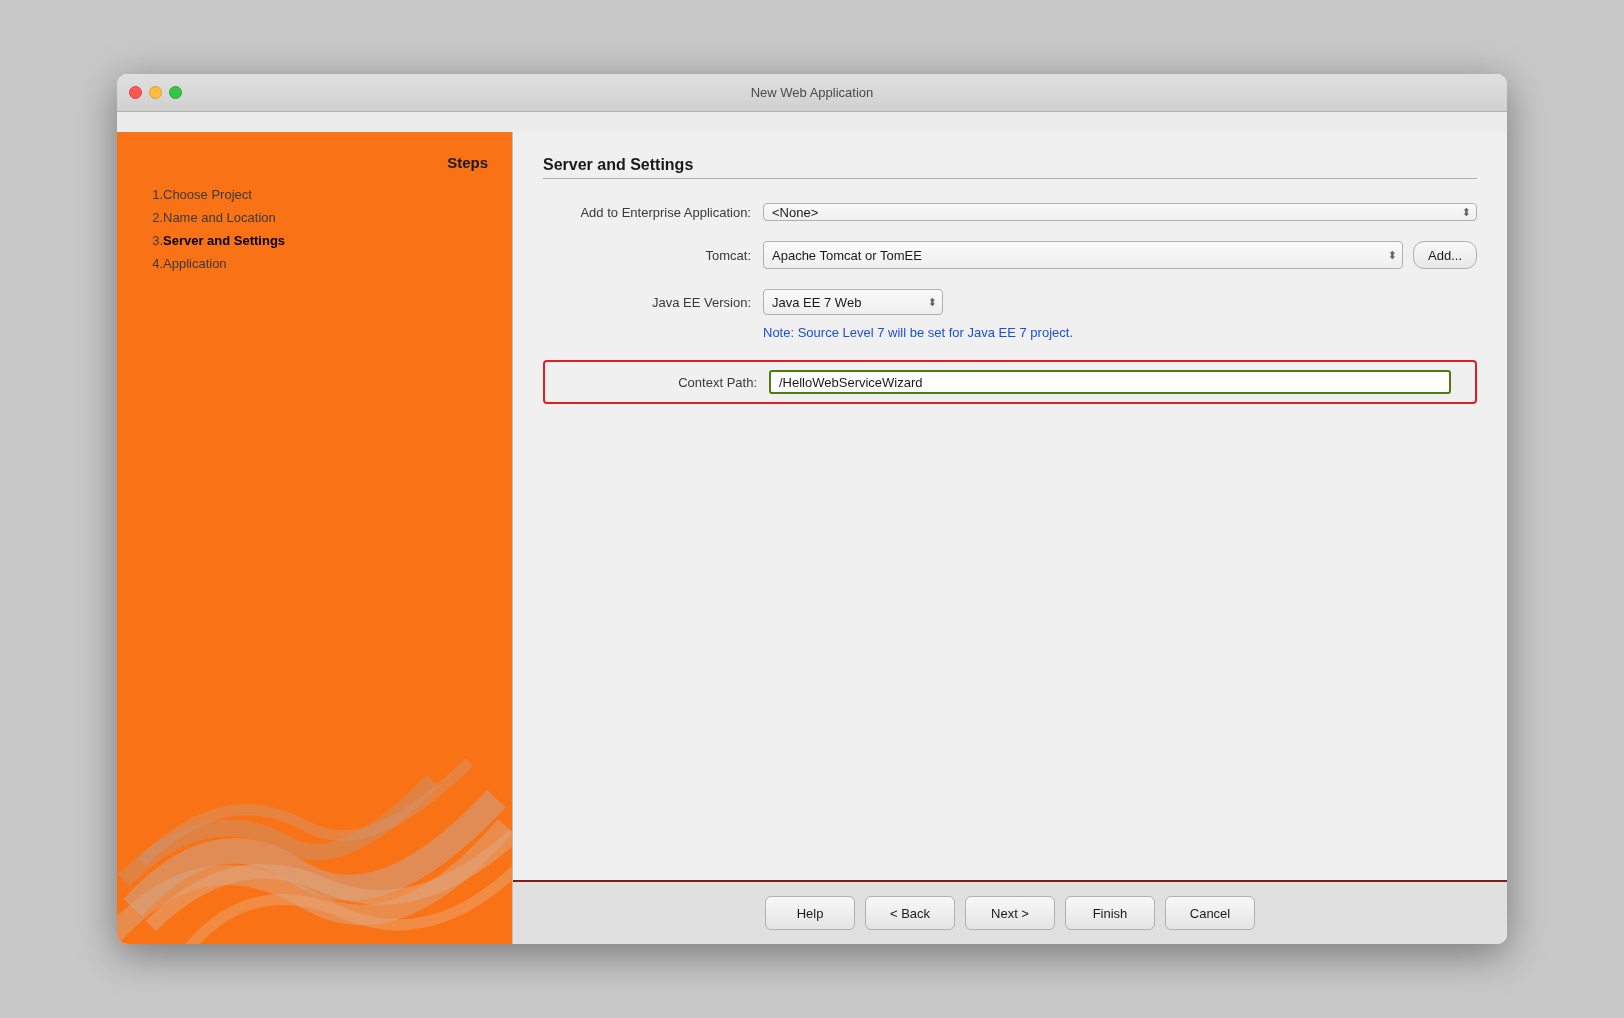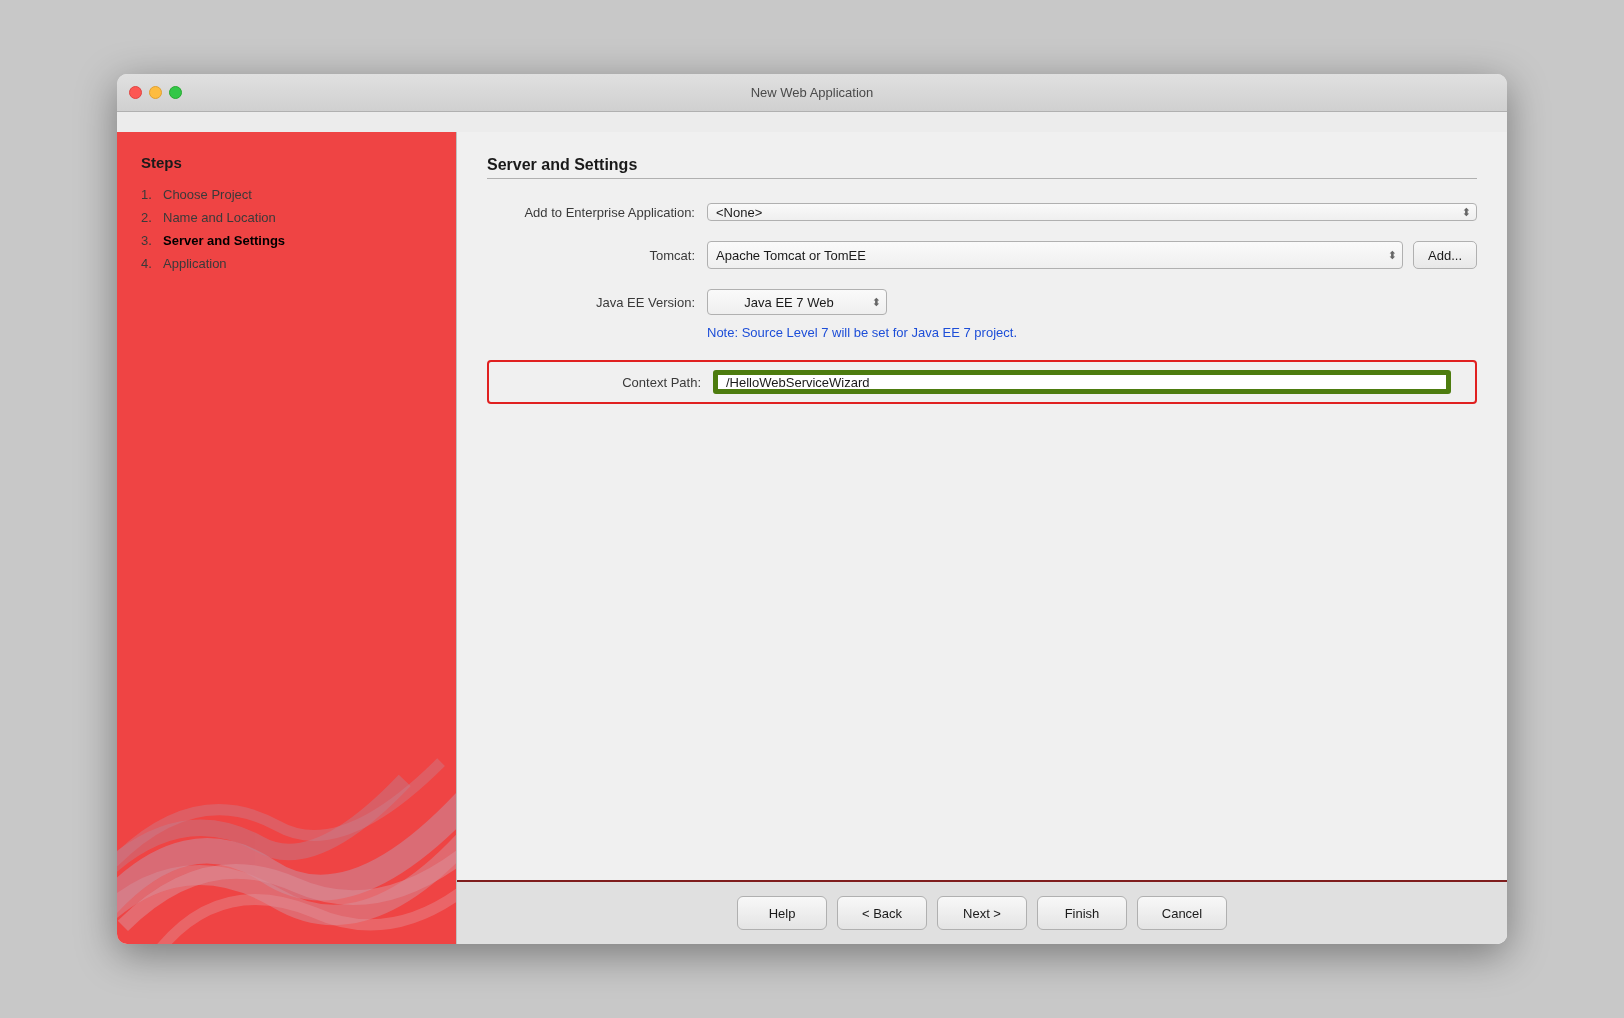--- a/index.html
+++ b/index.html
@@ -61,27 +61,28 @@
       font-weight: 500;
     }
 
     .window-body {
       display: flex;
       flex: 1;
       overflow: hidden;
     }
 
     .sidebar {
-      width: 340px;
-      background: #ef4444;
+      width: 396px;
+      background: #f97316;
       border-right: 1px solid #c0c0c0;
       display: flex;
       flex-direction: column;
       flex-shrink: 0;
       overflow: hidden;
+      text-align: right;
     }
 
     .sidebar-steps {
       padding: 22px 24px;
       flex: 1;
     }
 
     .sidebar-steps-title {
       font-size: 15px;
       font-weight: 600;
@@ -216,21 +217,21 @@
       -webkit-appearance: none;
       cursor: pointer;
       color: #1a1a1a;
     }
 
     .add-button {
       height: 28px;
       padding: 0 14px;
       background: linear-gradient(to bottom, #f8f8f8, #e8e8e8);
       border: 1px solid #b0b0b0;
-      border-radius: 5px;
+      border-radius: 11px;
       font-size: 13px;
       cursor: pointer;
       white-space: nowrap;
       color: #1a1a1a;
     }
 
     .java-ee-select-wrapper {
       position: relative;
       display: inline-block;
       width: 180px;
@@ -241,21 +242,20 @@
       height: 26px;
       background: linear-gradient(to bottom, #fafafa, #efefef);
       border: 1px solid #b0b0b0;
       border-radius: 4px;
       font-size: 13px;
       padding: 0 24px 0 8px;
       appearance: none;
       -webkit-appearance: none;
       cursor: pointer;
       color: #1a1a1a;
-      text-align: center;
     }
 
     .note-text {
       font-size: 13px;
       color: #1d4ed8;
       margin-left: 220px;
       margin-bottom: 20px;
       margin-top: -10px;
     }
 
@@ -273,21 +273,21 @@
       text-align: right;
       padding-right: 12px;
       color: #3a3a3a;
       font-size: 13px;
       flex-shrink: 0;
     }
 
     .context-path-input {
       flex: 1;
       height: 24px;
-      border: 5px solid #4d7c0f;
+      border: 2px solid #4d7c0f;
       border-radius: 3px;
       font-size: 13px;
       padding: 0 8px;
       background: #fff;
       color: #1a1a1a;
     }
 
     .bottom-bar {
       height: 64px;
       background: #e0e0e0;

